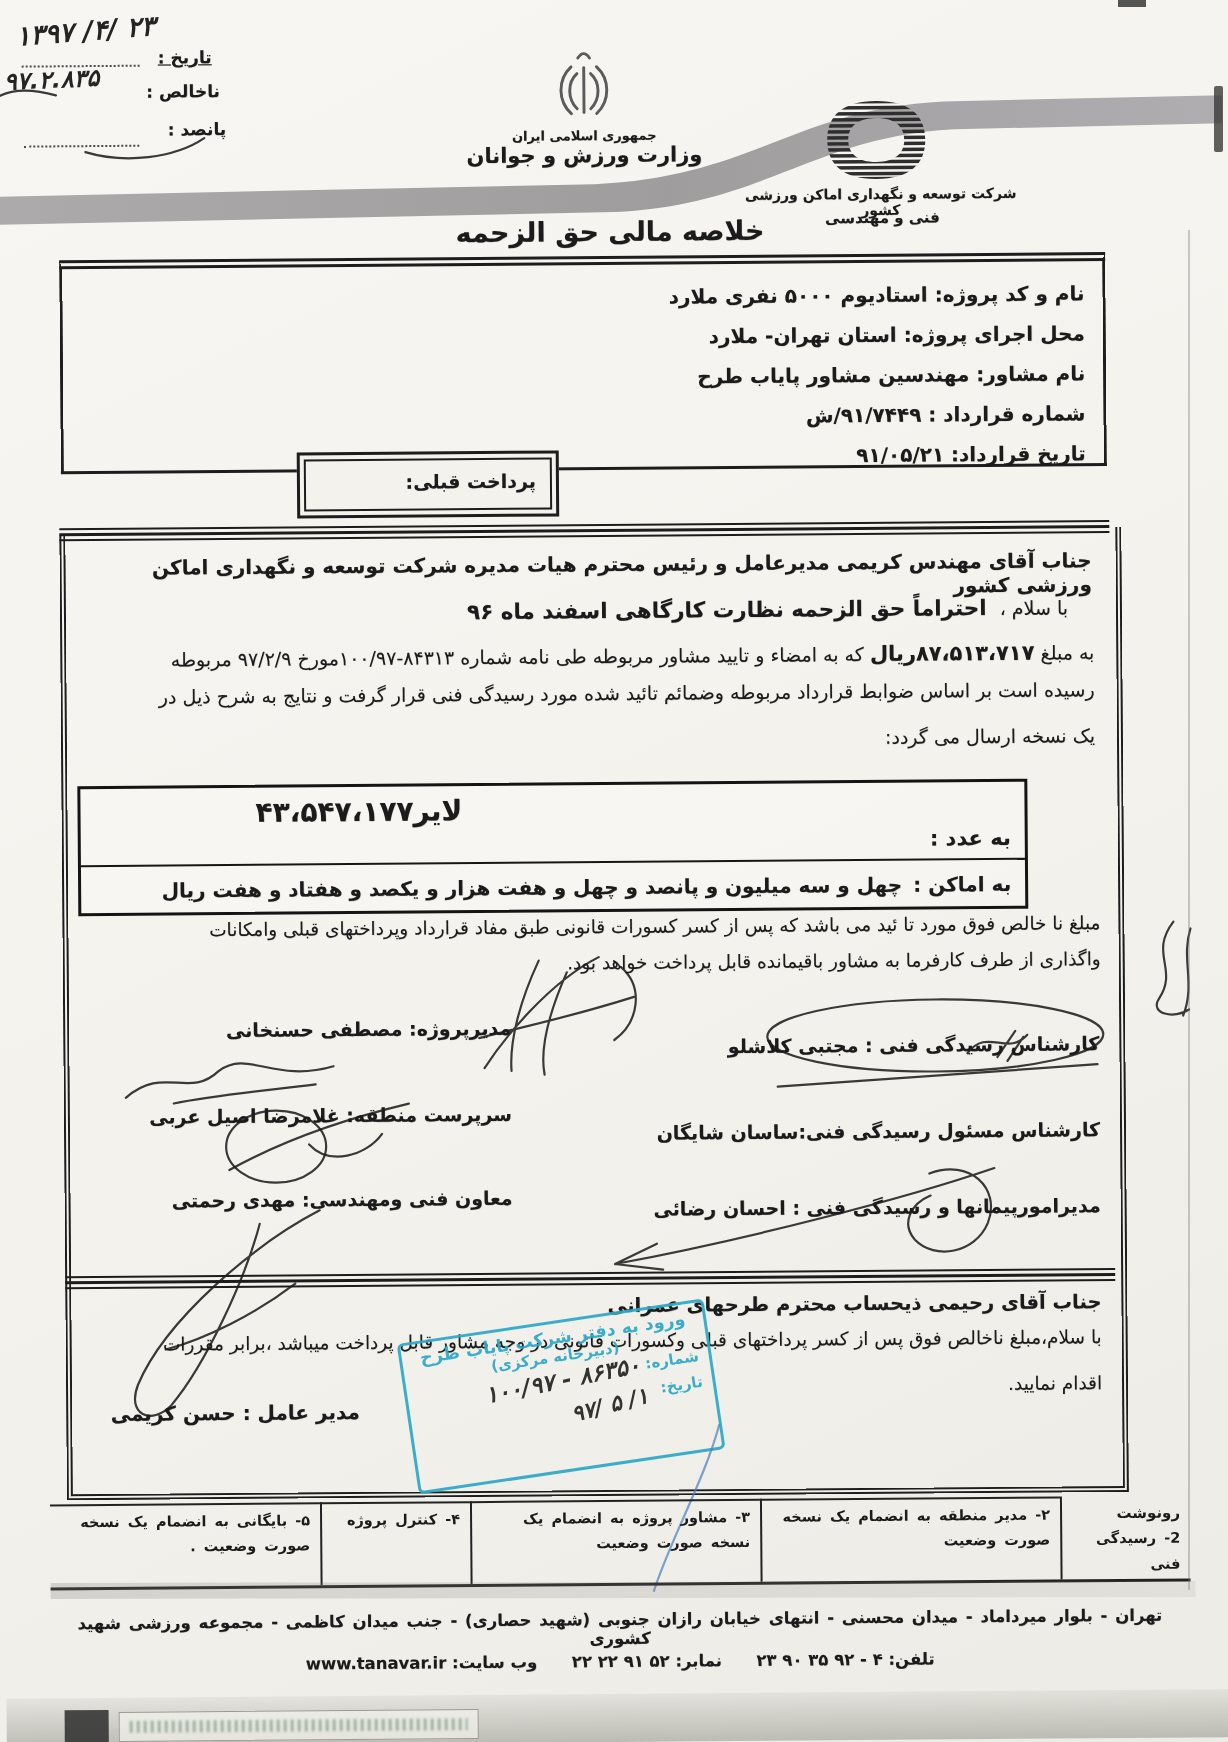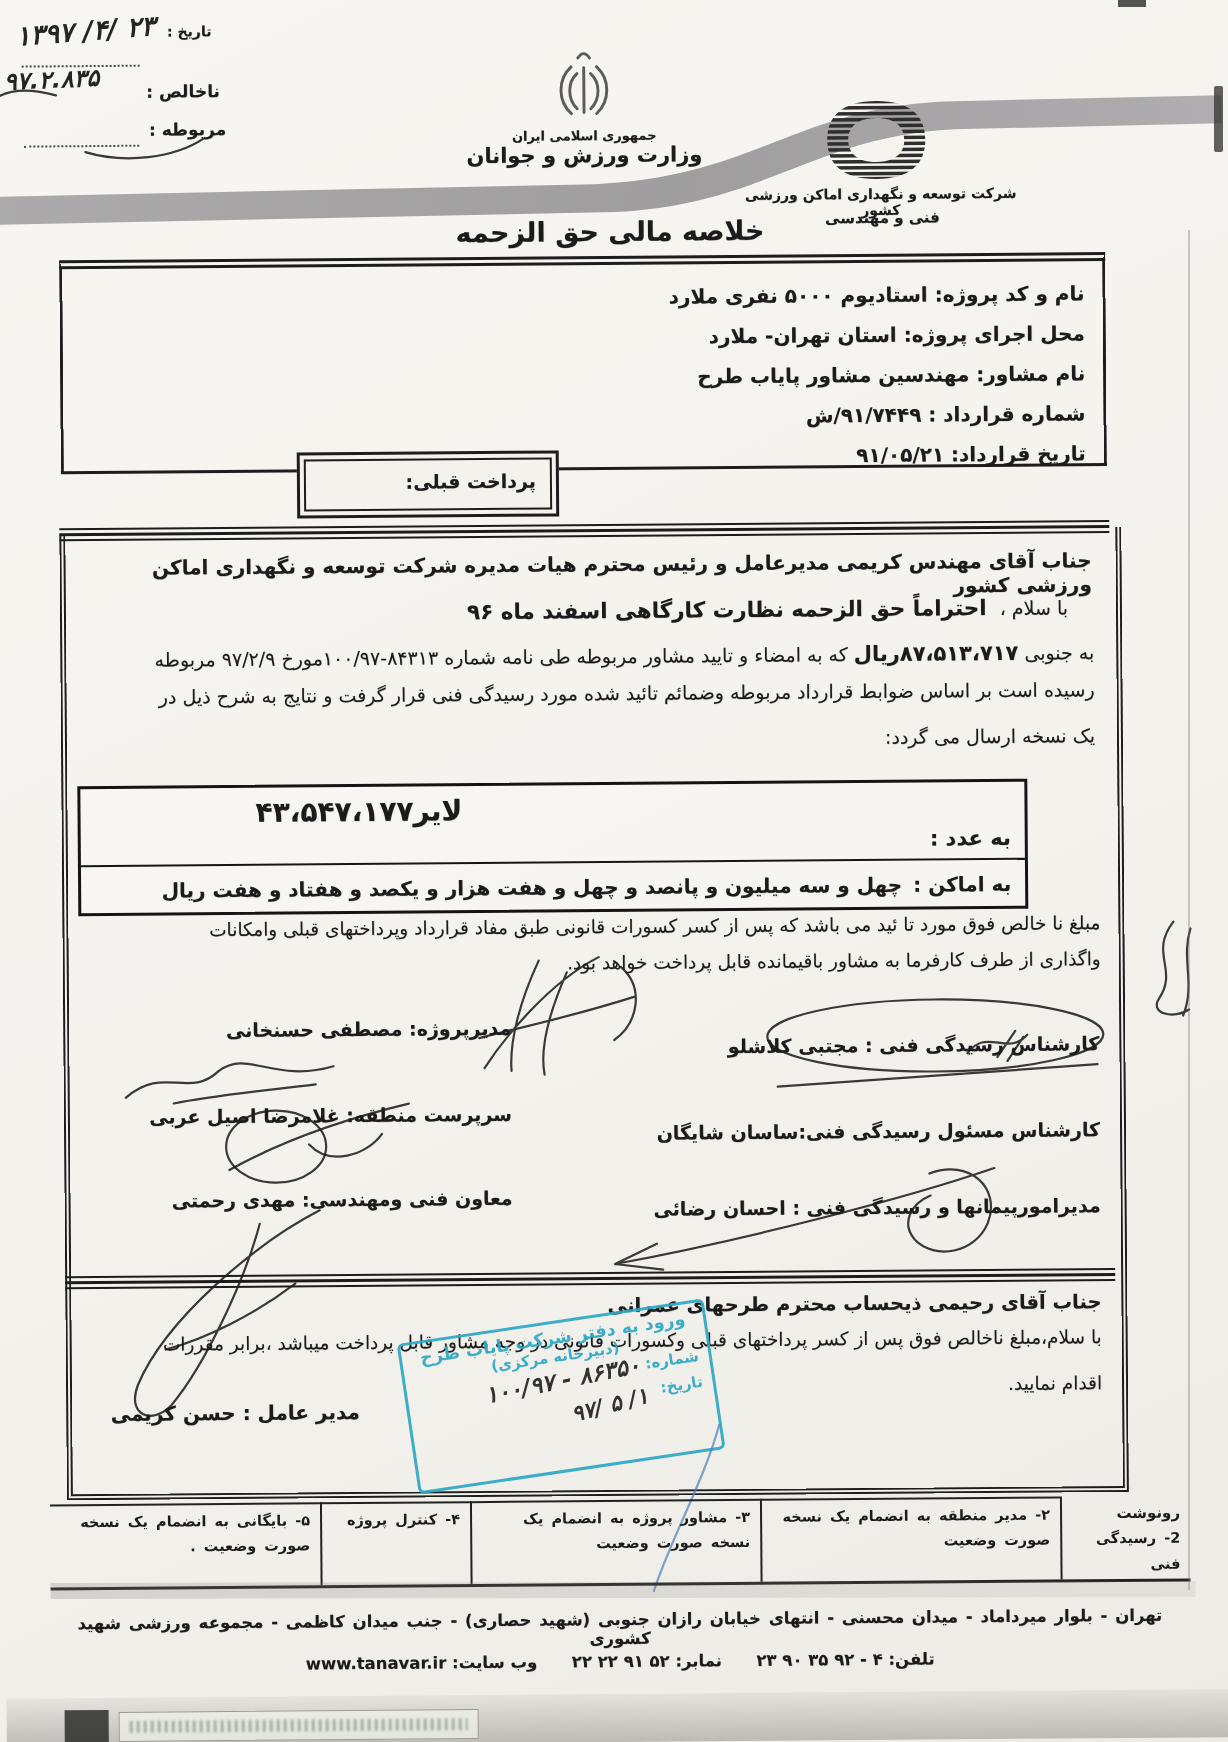--- a/index.html
+++ b/index.html
@@ -38,30 +38,30 @@
   .illegible{background:repeating-linear-gradient(90deg,rgba(70,110,80,.45) 0 3px,rgba(0,0,0,0) 3px 7px);
              height:12px;margin-top:8px;filter:blur(1px);}
 </style>
 </head>
 <body>
 
 <div id="page">
 <div id="doc">
 
   <div class="abs hand ltrnum" style="left:22px;top:8px;width:230px;font-size:27px;transform:rotate(-4deg);">۱۳۹۷ /۴/ ۲۳</div>
-  <div class="abs rtl b ink" style="left:148px;top:20px;width:70px;font-size:14px;">تاریخ :</div>
+  <div class="abs rtl b ink" style="left:148px;top:44px;width:70px;font-size:17px;text-decoration:underline;">تاریخ :</div>
   <div class="abs dots" style="left:28px;top:58px;width:118px;"></div>
 
   <div class="abs hand ltrnum" style="left:10px;top:60px;width:180px;font-size:24px;transform:rotate(-2deg);">۹۷.۲.۸۳۵</div>
   <svg class="abs" style="left:-4px;top:80px;" width="70" height="22">
     <path class="sig" d="M3,15 C20,3 45,5 66,11"></path>
   </svg>
   <div class="abs rtl b ink" style="left:148px;top:78px;width:78px;font-size:17px;">ناخالص :</div>
 
-  <div class="abs rtl b ink" style="left:150px;top:116px;width:82px;font-size:17px;">مربوطه :</div>
+  <div class="abs rtl b ink" style="left:150px;top:116px;width:82px;font-size:17px;">پانصد :</div>
   <div class="abs dots" style="left:30px;top:138px;width:115px;"></div>
   <svg class="abs" style="left:85px;top:128px;" width="130" height="32">
     <path class="sig" d="M6,20 C45,32 95,27 125,7"></path>
   </svg>
 
   <svg class="abs" style="left:0;top:80px;" width="1228" height="170">
     <defs>
       <linearGradient id="swg" x1="0" y1="0" x2="1" y2="0">
         <stop offset="0" stop-color="#8f8d90"></stop>
             <stop offset=".55" stop-color="#7d7b7e"></stop>
@@ -133,21 +133,21 @@
   <div class="abs rule3" style="left:62px;top:1272px;width:1050px;"></div>
 
   <div class="abs rtl b ink" style="left:80px;top:552px;width:1014px;font-size:20px;">جناب آقای مهندس کریمی مدیرعامل و رئیس محترم هیات مدیره شرکت توسعه و نگهداری اماکن ورزشی کشور</div>
 
   <div class="abs rtl" style="left:80px;top:598px;width:990px;">
     <span class="ink" style="font-size:19px;">با سلام ،</span>
     <span class="b ink" style="font-size:21.5px;margin-right:8px;">احتراماً حق الزحمه نظارت کارگاهی اسفند ماه ۹۶</span>
   </div>
 
   <div class="abs rtl" style="left:78px;top:644px;width:1018px;font-size:19px;">
-    <span class="ink">به جنوبی</span>
+    <span class="ink">به مبلغ</span>
     <span class="b ink" style="font-size:21px;">۸۷،۵۱۳،۷۱۷ریال</span>
     <span class="ink">که به امضاء  و تایید مشاور  مربوطه طی نامه شماره ۸۴۳۱۳-۱۰۰/۹۷مورخ ۹۷/۲/۹ مربوطه</span>
   </div>
   <div class="abs rtl ink" style="left:78px;top:682px;width:1018px;font-size:19px;">رسیده است  بر اساس ضوابط قرارداد مربوطه وضمائم تائید شده مورد رسیدگی فنی  قرار گرفت و نتایج به شرح ذیل در</div>
   <div class="abs rtl ink" style="left:78px;top:728px;width:1018px;font-size:19px;">یک نسخه ارسال می گردد:</div>
 
   <div class="abs amountbox" style="left:78px;top:782px;width:950px;height:130px;box-sizing:border-box;background:rgba(255,255,255,.25);">
     <div class="amountrow1">
       <div class="abs b ink ltrnum" style="left:175px;top:8px;font-size:28px;letter-spacing:1px;">۴۳،۵۴۷،۱۷۷ریال</div>
       <div class="abs rtl b ink" style="right:14px;bottom:8px;font-size:21px;">به عدد :</div>

